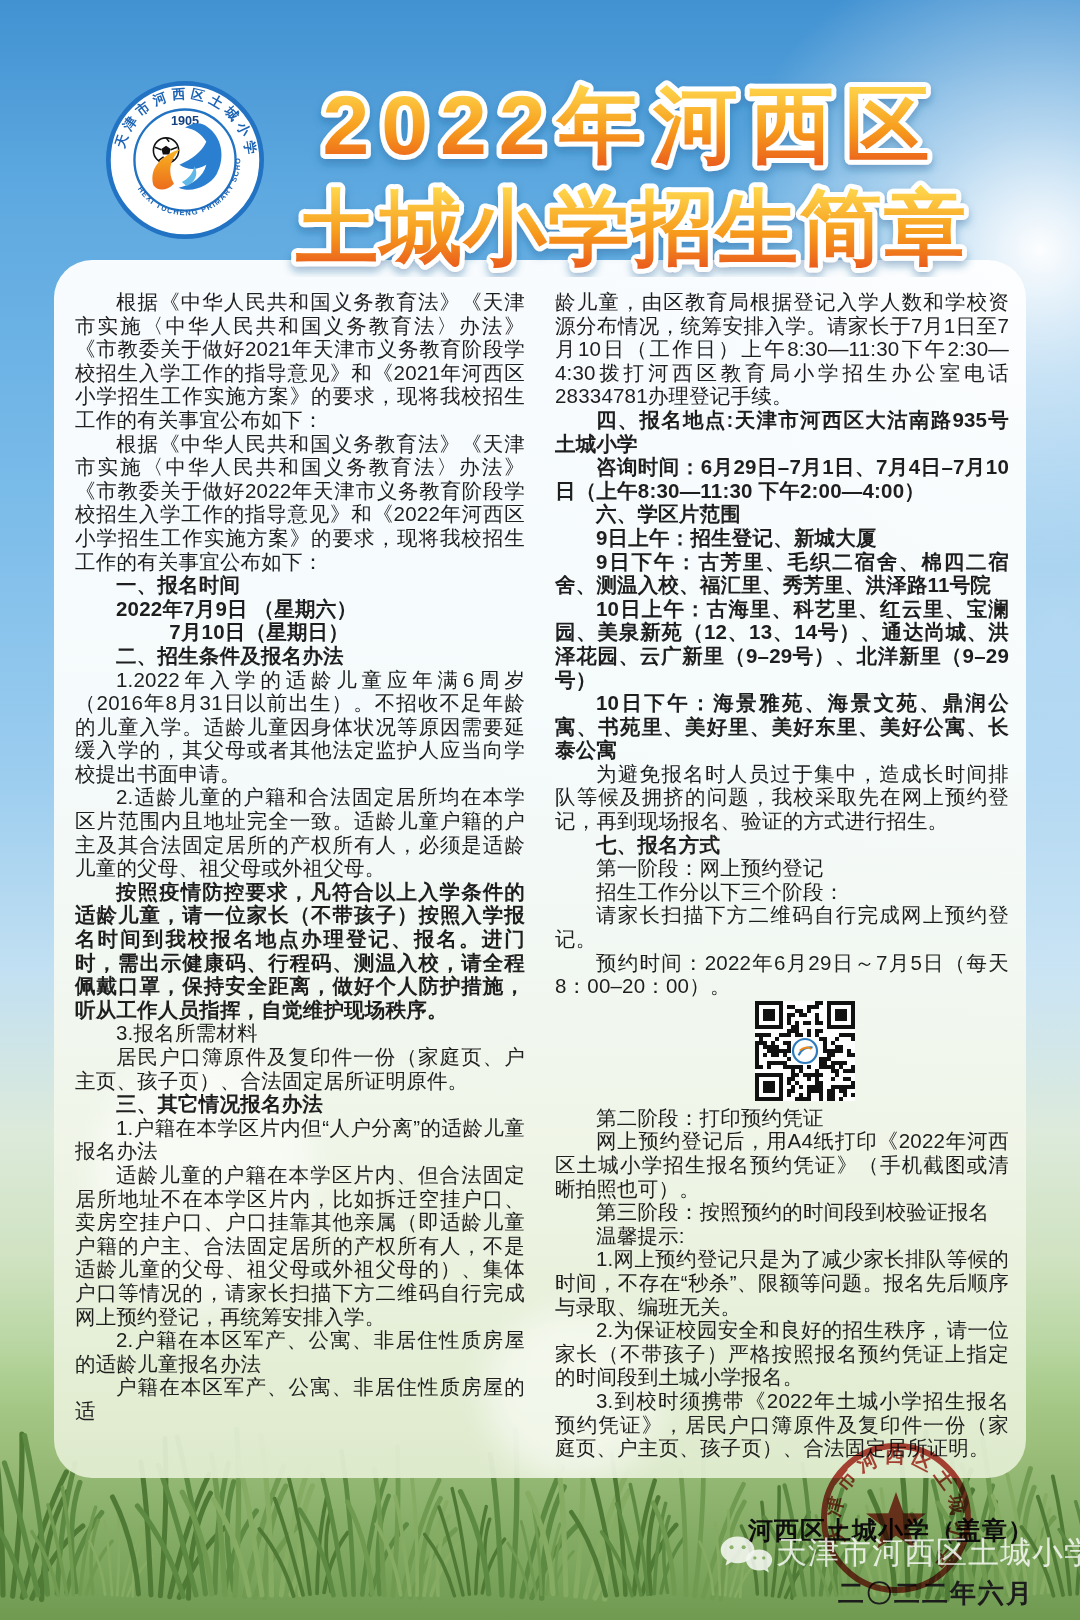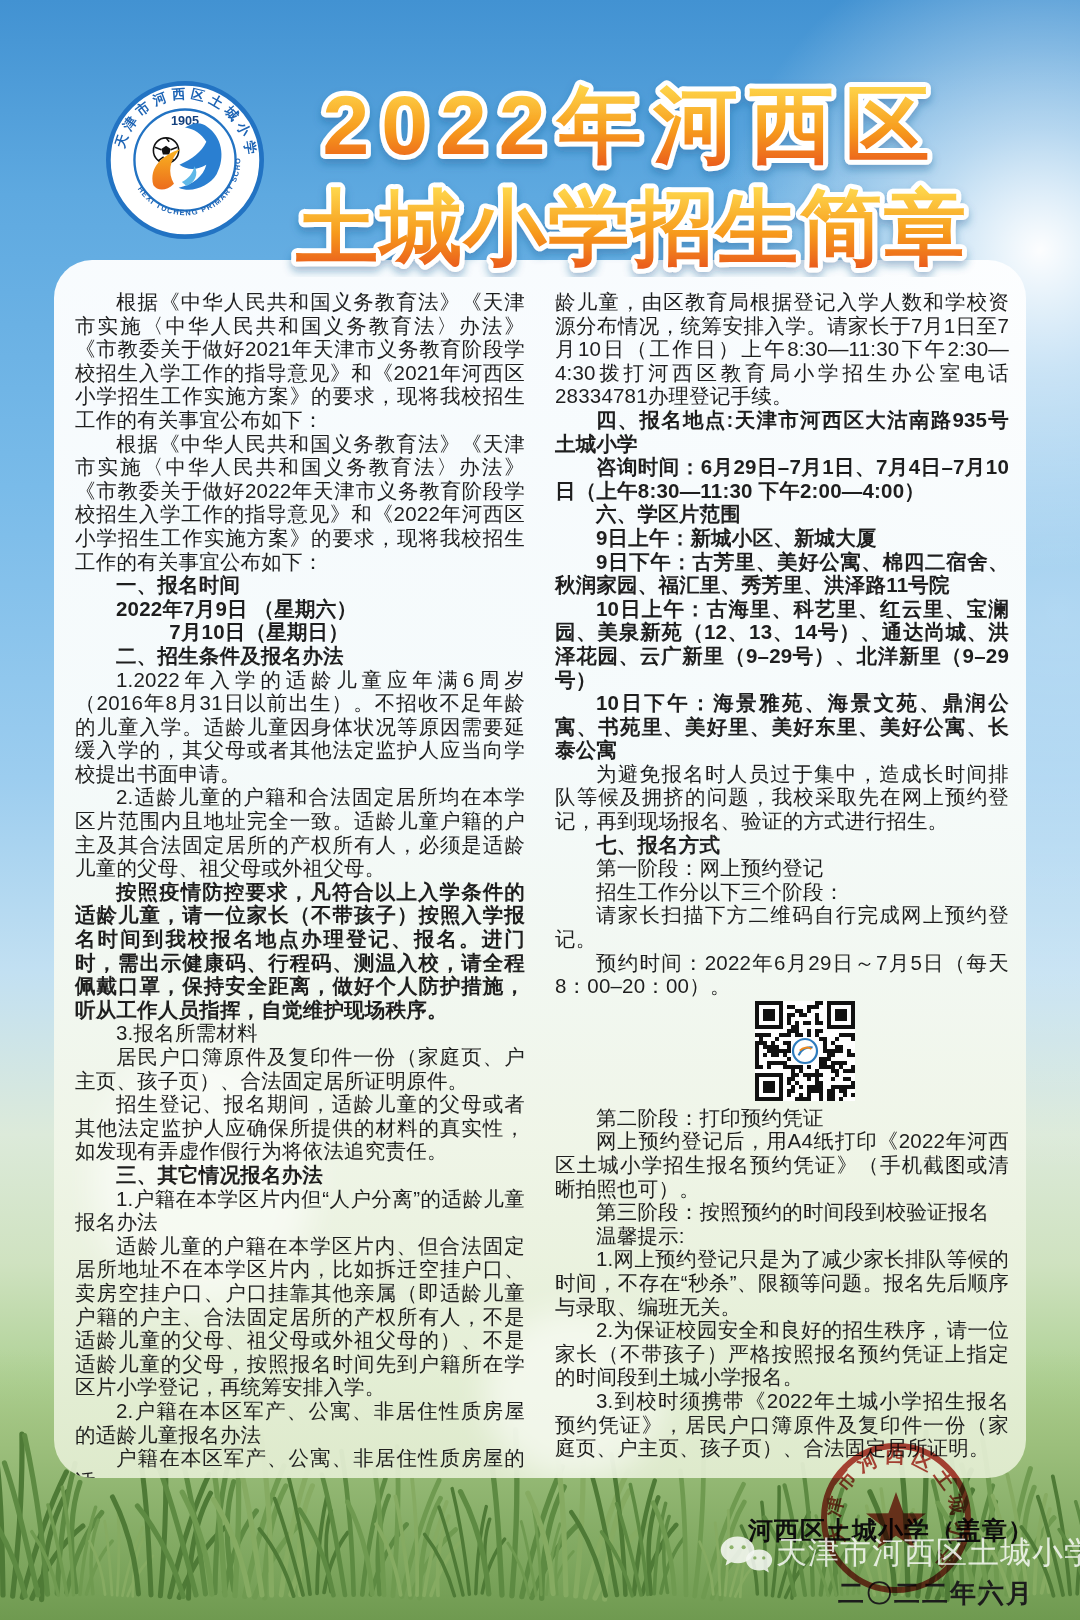--- a/index.html
+++ b/index.html
@@ -100,35 +100,34 @@
       <p class="para">根据《中华人民共和国义务教育法》《天津市实施〈中华人民共和国义务教育法〉办法》《市教委关于做好2022年天津市义务教育阶段学校招生入学工作的指导意见》和《2022年河西区小学招生工作实施方案》的要求，现将我校招生工作的有关事宜公布如下：</p>
       <p class="para b">一、报名时间</p>
       <p class="para b">2022年7月9日 （星期六）</p>
       <p class="para b i45">7月10日（星期日）</p>
       <p class="para b">二、招生条件及报名办法</p>
       <p class="para">1.2022年入学的适龄儿童应年满6周岁（2016年8月31日以前出生）。不招收不足年龄的儿童入学。适龄儿童因身体状况等原因需要延缓入学的，其父母或者其他法定监护人应当向学校提出书面申请。</p>
       <p class="para">2.适龄儿童的户籍和合法固定居所均在本学区片范围内且地址完全一致。适龄儿童户籍的户主及其合法固定居所的产权所有人，必须是适龄儿童的父母、祖父母或外祖父母。</p>
       <p class="para b">按照疫情防控要求，凡符合以上入学条件的适龄儿童，请一位家长（不带孩子）按照入学报名时间到我校报名地点办理登记、报名。进门时，需出示健康码、行程码、测温入校，请全程佩戴口罩，保持安全距离，做好个人防护措施，听从工作人员指挥，自觉维护现场秩序。</p>
       <p class="para">3.报名所需材料</p>
       <p class="para">居民户口簿原件及复印件一份（家庭页、户主页、孩子页）、合法固定居所证明原件。</p>
-      <p class="para">招生登记、报名期间，适龄儿童的父母或者其他法定监护人应确保所提供的材料的真实性，如发现有弄虚作假行为将依法追究责任。</p>
       <p class="para b">三、其它情况报名办法</p>
       <p class="para">1.户籍在本学区片内但“人户分离”的适龄儿童报名办法</p>
-      <p class="para">适龄儿童的户籍在本学区片内、但合法固定居所地址不在本学区片内，比如拆迁空挂户口、卖房空挂户口、户口挂靠其他亲属（即适龄儿童户籍的户主、合法固定居所的产权所有人，不是适龄儿童的父母、祖父母或外祖父母的）、不是适龄儿童的父母，按照报名时间先到户籍所在学区片小学登记，再统筹安排入学。</p>
+      <p class="para">适龄儿童的户籍在本学区片内、但合法固定居所地址不在本学区片内，比如拆迁空挂户口、卖房空挂户口、户口挂靠其他亲属（即适龄儿童户籍的户主、合法固定居所的产权所有人，不是适龄儿童的父母、祖父母或外祖父母的）、集体户口等情况的，请家长扫描下方二维码自行完成网上预约登记，再统筹安排入学。</p>
       <p class="para">2.户籍在本区军产、公寓、非居住性质房屋的适龄儿童报名办法</p>
       <p class="para">户籍在本区军产、公寓、非居住性质房屋的适</p>
     </div>
 
     <div class="col col-right">
       <p class="para i0">龄儿童，由区教育局根据登记入学人数和学校资源分布情况，统筹安排入学。请家长于7月1日至7月10日（工作日）上午8:30—11:30下午2:30—4:30拨打河西区教育局小学招生办公室电话28334781办理登记手续。</p>
       <p class="para b">四、报名地点:天津市河西区大沽南路935号土城小学</p>
       <p class="para b">咨询时间：6月29日–7月1日、7月4日–7月10日（上午8:30—11:30  下午2:00—4:00）</p>
       <p class="para b">六、学区片范围</p>
-      <p class="para b">9日上午：新城小区、新城大厦</p>
-      <p class="para b">9日下午：古芳里、美好公寓、棉四二宿舍、秋润家园、福汇里、秀芳里、洪泽路11号院</p>
+      <p class="para b">9日上午：招生登记、新城大厦</p>
+      <p class="para b">9日下午：古芳里、毛织二宿舍、棉四二宿舍、测温入校、福汇里、秀芳里、洪泽路11号院</p>
       <p class="para b">10日上午：古海里、科艺里、红云里、宝澜园、美泉新苑（12、13、14号）、通达尚城、洪泽花园、云广新里（9–29号）、北洋新里（9–29号）</p>
       <p class="para b">10日下午：海景雅苑、海景文苑、鼎润公寓、书苑里、美好里、美好东里、美好公寓、长泰公寓</p>
       <p class="para">为避免报名时人员过于集中，造成长时间排队等候及拥挤的问题，我校采取先在网上预约登记，再到现场报名、验证的方式进行招生。</p>
       <p class="para b">七、报名方式</p>
       <p class="para">第一阶段：网上预约登记</p>
       <p class="para">招生工作分以下三个阶段：</p>
       <p class="para">请家长扫描下方二维码自行完成网上预约登记。</p>
       <p class="para">预约时间：2022年6月29日～7月5日（每天8：00–20：00）。</p>
 
       <div class="qr-row">

